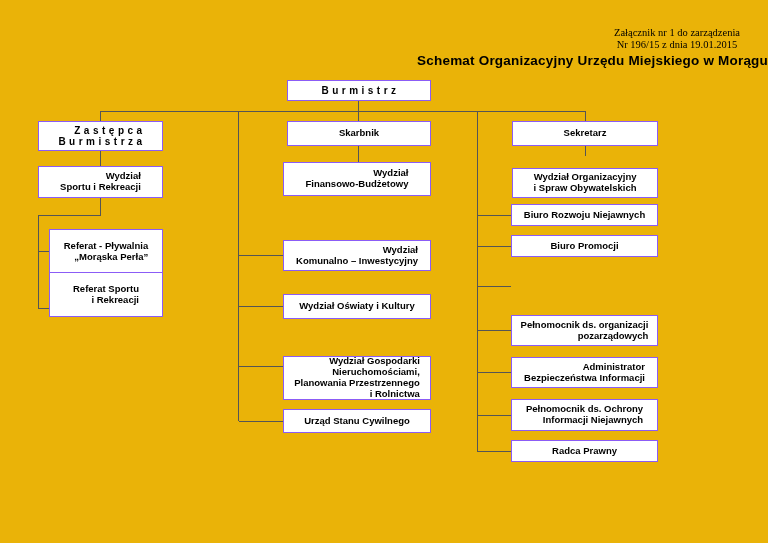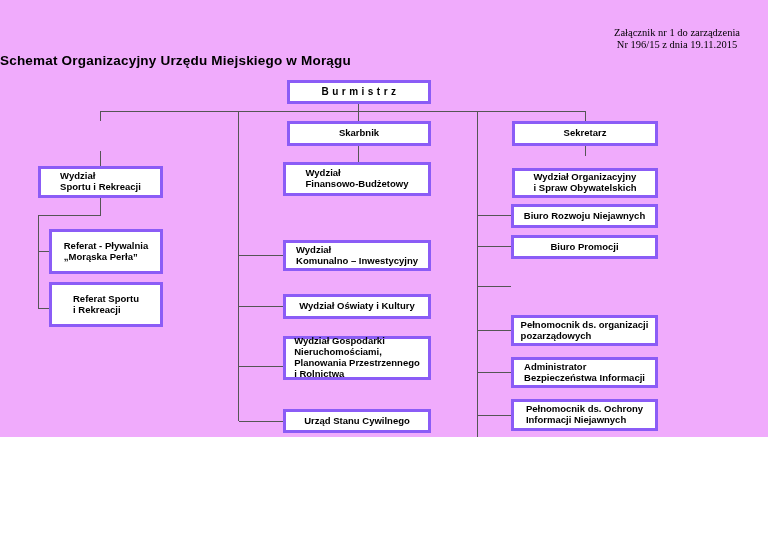--- a/index.html
+++ b/index.html
@@ -1,65 +1,65 @@
 <!DOCTYPE html>
 <html><head>
 <meta charset="utf-8">
 <style>
   html,body{margin:0;padding:0;background:#fff;}
   .page{
-    position:relative;width:768px;height:437px;background:#f0abfc;
+    position:relative;width:768px;height:543px;background:#eab308;
     font-family:"Liberation Sans","DejaVu Sans",sans-serif;color:#000;
     overflow:hidden;
   }
   .attachment{
     position:absolute;top:27px;left:606px;width:142px;text-align:center;
     font-family:"Liberation Serif","DejaVu Serif",serif;font-size:10.5px;line-height:1.18;color:#000;
   }
   .title{
-    position:absolute;top:53px;left:0;width:768px;text-align:left;
+    position:absolute;top:53px;left:0;width:768px;text-align:right;
     font-size:13.5px;font-weight:bold;letter-spacing:.2px;
   }
   .bx{
-    position:absolute;box-sizing:border-box;border:3px solid #8b5cf6;background:#fff;
-    display:flex;align-items:center;justify-content:center;text-align:left;
+    position:absolute;box-sizing:border-box;border:1px solid #8b5cf6;background:#fff;
+    display:flex;align-items:center;justify-content:center;text-align:right;
     font-weight:bold;font-size:9.5px;line-height:1.15;white-space:pre-line;padding:9px 2px;
   }
   .spread{letter-spacing:3.5px;padding-left:5px;font-size:10px;}
   .ln{position:absolute;background:#555;}
   
   #bx-burmistrz{left:287px;top:80px;width:144px;height:21px}
   #bx-zastepca{left:38px;top:121px;width:125px;height:30px}
   #bx-wydzial-sportu{left:38px;top:166px;width:125px;height:32px}
   #bx-referat-plywalnia{left:49px;top:229px;width:114px;height:45px}
-  #bx-referat-sportu{left:49px;top:282px;width:114px;height:45px}
+  #bx-referat-sportu{left:49px;top:272px;width:114px;height:45px}
   #bx-skarbnik{left:287px;top:121px;width:144px;height:25px}
   #bx-wydzial-finansowo{left:283px;top:162px;width:148px;height:34px}
   #bx-wydzial-komunalno{left:283px;top:240px;width:148px;height:31px}
   #bx-wydzial-oswiaty{left:283px;top:294px;width:148px;height:25px}
-  #bx-wydzial-gospodarki{left:283px;top:336px;width:148px;height:44px}
+  #bx-wydzial-gospodarki{left:283px;top:356px;width:148px;height:44px}
   #bx-urzad-stanu{left:283px;top:409px;width:148px;height:24px}
   #bx-sekretarz{left:512px;top:121px;width:146px;height:25px}
   #bx-wydzial-organizacyjny{left:512px;top:168px;width:146px;height:30px}
   #bx-biuro-rozwoju{left:511px;top:204px;width:147px;height:22px}
   #bx-biuro-promocji{left:511px;top:235px;width:147px;height:22px}
   #bx-pelnomocnik-profilaktyki{left:511px;top:265px;width:147px;height:43px}
   #bx-pelnomocnik-organizacji{left:511px;top:315px;width:147px;height:31px}
   #bx-administrator{left:511px;top:357px;width:147px;height:31px}
   #bx-pelnomocnik-ochrony{left:511px;top:399px;width:147px;height:32px}
   #bx-radca-prawny{left:511px;top:440px;width:147px;height:22px}
 </style>
 </head>
 <body>
 
 <div class="page">
 
   <div class="attachment">
     <div>Załącznik nr 1 do zarządzenia</div>
-    <div>Nr 196/15 z dnia 19.11.2015</div>
+    <div>Nr 196/15 z dnia 19.01.2015</div>
   </div>
 
   <div class="title">Schemat Organizacyjny Urzędu Miejskiego w Morągu</div>
 
   <div class="ln" style="left:358px;top:101px;width:1px;height:20px"></div>
   <div class="ln" style="left:100px;top:111px;width:486px;height:1px"></div>
   <div class="ln" style="left:100px;top:111px;width:1px;height:10px"></div>
   <div class="ln" style="left:585px;top:111px;width:1px;height:10px"></div>
   <div class="ln" style="left:238px;top:111px;width:1px;height:310px"></div>
   <div class="ln" style="left:239px;top:255px;width:44px;height:1px"></div>
@@ -78,20 +78,22 @@
   <div class="ln" style="left:585px;top:146px;width:1px;height:10px"></div>
   <div class="ln" style="left:100px;top:151px;width:1px;height:15px"></div>
   <div class="ln" style="left:100px;top:198px;width:1px;height:18px"></div>
   <div class="ln" style="left:38px;top:215px;width:63px;height:1px"></div>
   <div class="ln" style="left:38px;top:215px;width:1px;height:94px"></div>
   <div class="ln" style="left:38px;top:251px;width:12px;height:1px"></div>
   <div class="ln" style="left:38px;top:308px;width:12px;height:1px"></div>
 
   <div class="bx spread" id="bx-burmistrz">Burmistrz</div>
 
+  <div class="bx spread" id="bx-zastepca">Zastępca
+Burmistrza</div>
   <div class="bx" id="bx-wydzial-sportu">Wydział
 Sportu i Rekreacji</div>
   <div class="bx" id="bx-referat-plywalnia">Referat - Pływalnia
 „Morąska Perła”</div>
   <div class="bx" id="bx-referat-sportu">Referat Sportu
 i Rekreacji</div>
 
   <div class="bx" id="bx-skarbnik">Skarbnik</div>
   <div class="bx" id="bx-wydzial-finansowo">Wydział
 Finansowo-Budżetowy</div>

